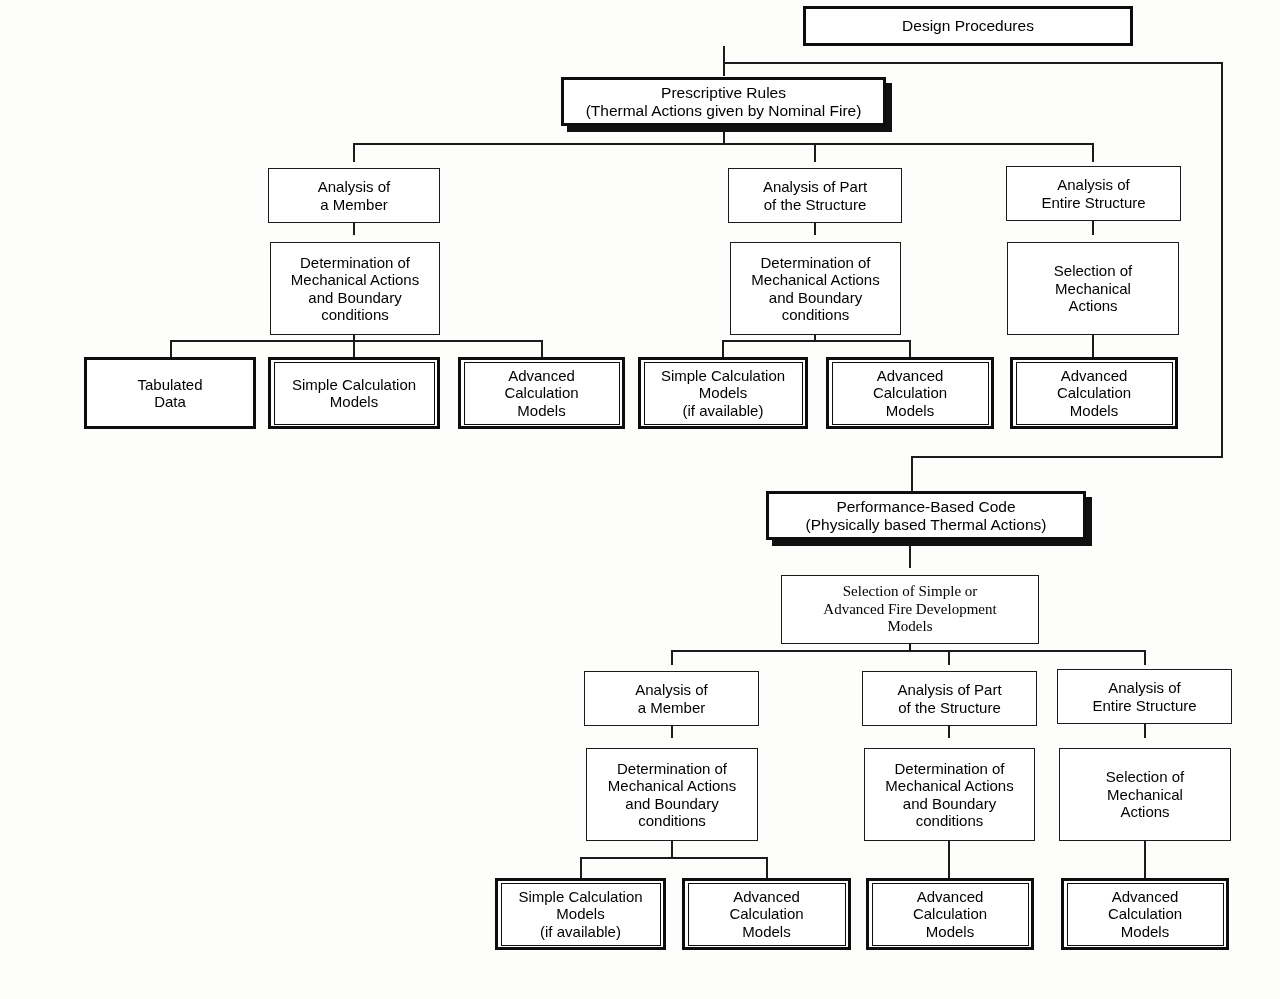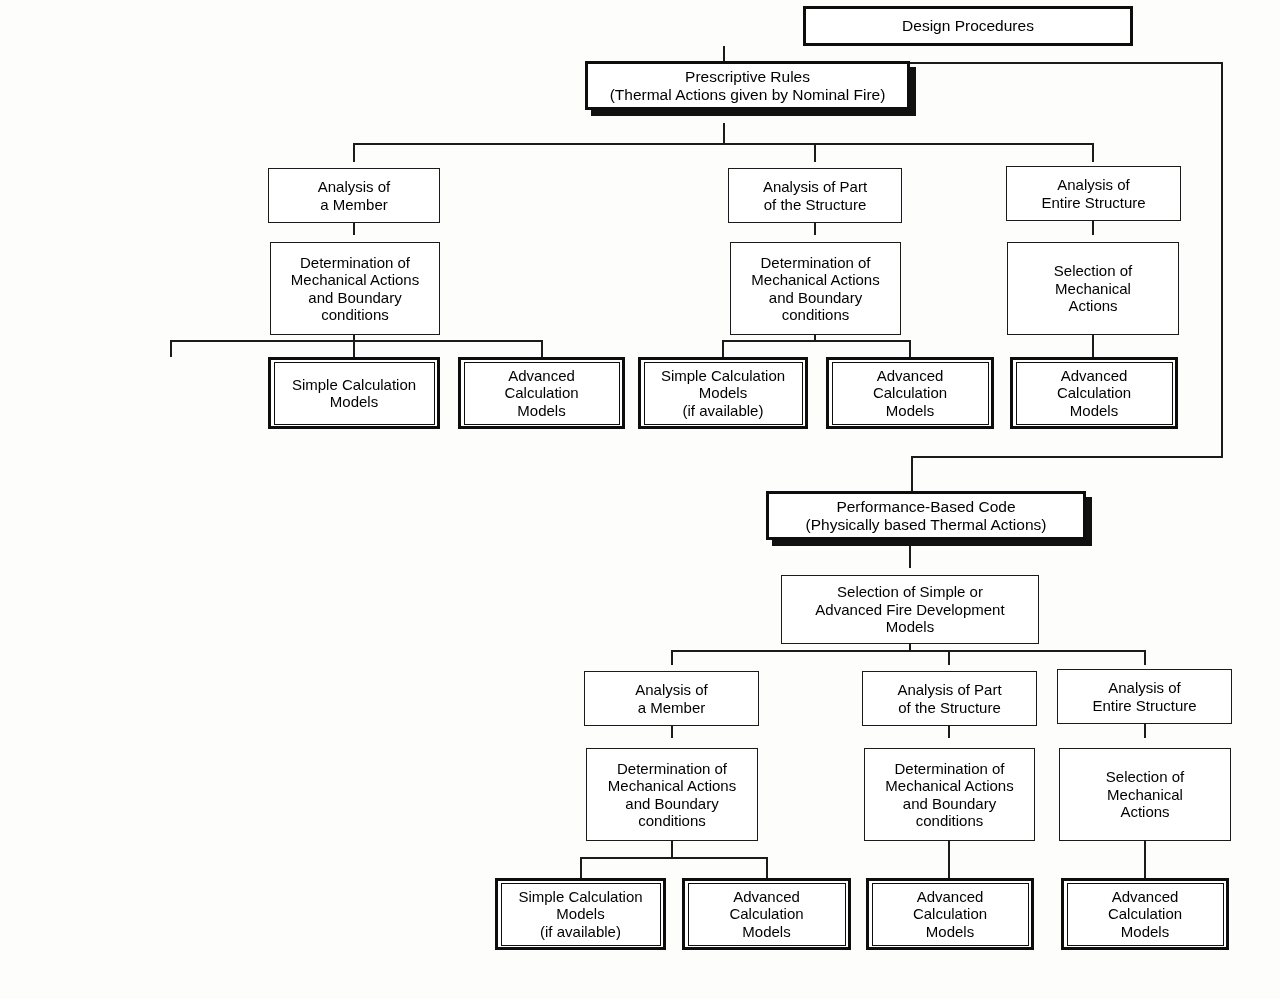--- a/index.html
+++ b/index.html
@@ -132,30 +132,32 @@
   <div class="ln ln-v" style="left:766px; top:857px; height:21px;"></div>
 
   <div class="ln ln-v" style="left:948px; top:718px; height:20px;"></div>
   <div class="ln ln-v" style="left:948px; top:834px; height:44px;"></div>
 
   <div class="ln ln-v" style="left:1144px; top:716px; height:22px;"></div>
   <div class="ln ln-v" style="left:1144px; top:834px; height:44px;"></div>
 
   <div class="box b-heavy t15b" style="left:803px; top:6px; width:330px; height:40px;">Design Procedures</div>
 
-  <div class="box b-shadow t15b" style="left:561px; top:61px; width:325px; height:49px;margin-left:24px;">Prescriptive Rules
+  <div class="box b-shadow t15b" style="left:561px; top:77px; width:325px; height:49px;">Prescriptive Rules
 (Thermal Actions given by Nominal Fire)</div>
 
   <div class="box b-thin t15" style="left:268px; top:161px; width:172px; height:55px;">Analysis of
 a Member</div>
   <div class="box b-thin t15" style="left:270px; top:235px; width:170px; height:93px;">Determination of
 Mechanical Actions
 and Boundary
 conditions</div>
 
+  <div class="box b-heavy t15" style="left:84px; top:357px; width:172px; height:72px;">Tabulated
+Data</div>
 
   <div class="box b-double" style="left:268px; top:357px; width:172px; height:72px;">
     <span class="inner t15">Simple Calculation
 Models</span>
   </div>
 
   <div class="box b-double" style="left:458px; top:357px; width:167px; height:72px;">
     <span class="inner t15">Advanced
 Calculation
 Models</span>
@@ -188,21 +190,21 @@
 
   <div class="box b-double" style="left:1010px; top:357px; width:168px; height:72px;">
     <span class="inner t15">Advanced
 Calculation
 Models</span>
   </div>
 
   <div class="box b-shadow t15b" style="left:766px; top:491px; width:320px; height:49px;">Performance-Based Code
 (Physically based Thermal Actions)</div>
 
-  <div class="box b-thin t15" style="left:781px; top:568px; width:258px; height:69px;">Selection of Simple or
+  <div class="box b-thin t15" style="left:781px; top:568px; width:258px; height:69px;font-family:Liberation Serif, serif;">Selection of Simple or
 Advanced Fire Development
 Models</div>
 
   <div class="box b-thin t15" style="left:584px; top:664px; width:175px; height:55px;">Analysis of
 a Member</div>
   <div class="box b-thin t15" style="left:586px; top:741px; width:172px; height:93px;">Determination of
 Mechanical Actions
 and Boundary
 conditions</div>
 

